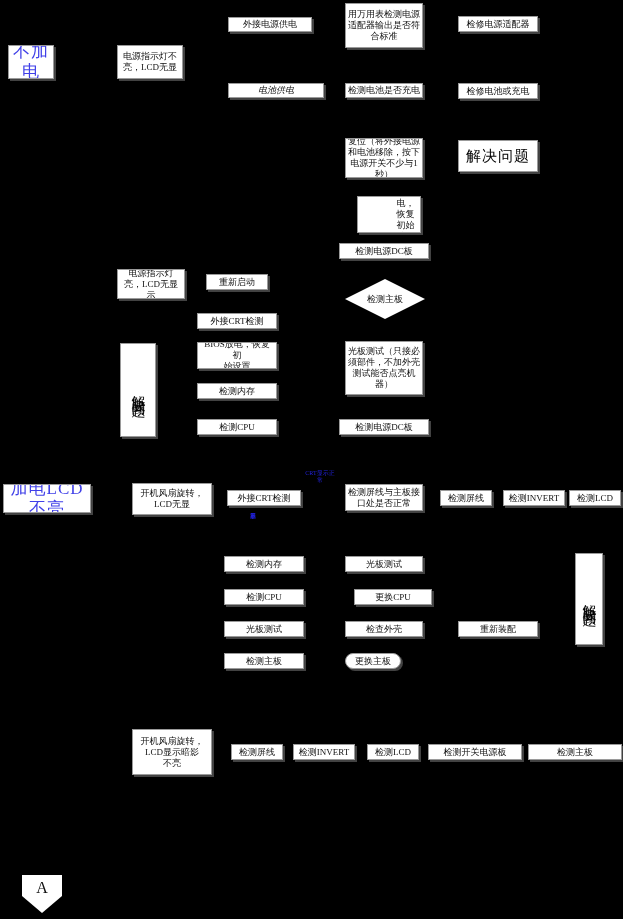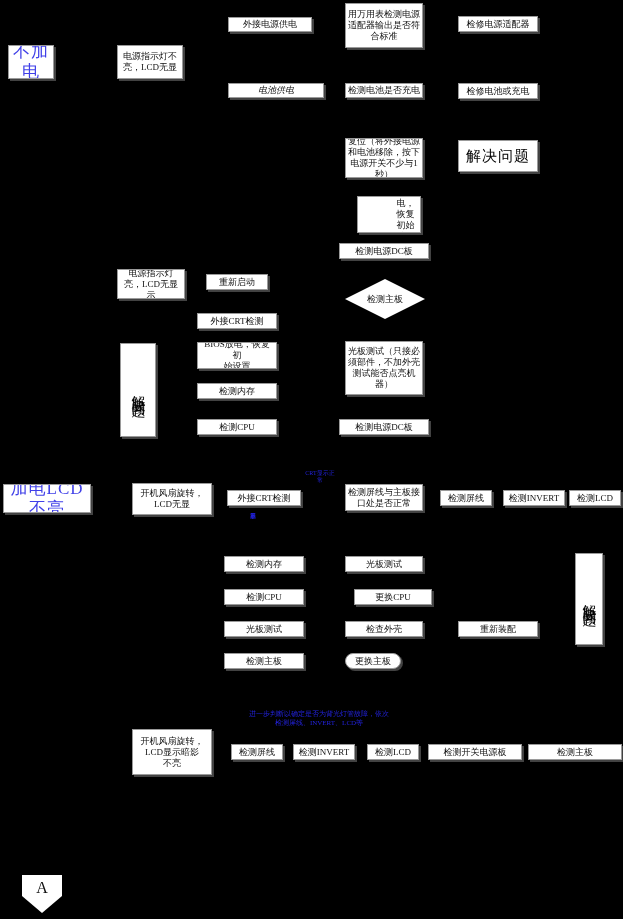--- a/index.html
+++ b/index.html
@@ -204,22 +204,20 @@
   <div class="node shadow" style="left:224px;top:621px;width:80px;height:16px;">光板测试</div>
 
   <div class="node shadow" style="left:345px;top:621px;width:78px;height:16px;">检查外壳</div>
 
   <div class="node shadow" style="left:458px;top:621px;width:80px;height:16px;">重新装配</div>
 
   <div class="node shadow" style="left:224px;top:653px;width:80px;height:16px;">检测主板</div>
 
   <div class="node shadow" style="left:345px;top:653px;width:56px;height:16px;border-radius:8px;">更换主板</div>
 
-  <div class="annot wide" style="left:228px;top:710px;width:182px;">进一步判断以确定是否为背光灯管故障，依次
-检测屏线、INVERT、LCD等</div>
 
   <div class="node shadow" style="left:132px;top:729px;width:80px;height:46px;">开机风扇旋转，
 LCD显示暗影
 不亮</div>
 
   <div class="node shadow" style="left:231px;top:744px;width:52px;height:16px;">检测屏线</div>
 
   <div class="node shadow" style="left:293px;top:744px;width:62px;height:16px;">检测INVERT</div>
 
   <div class="node shadow" style="left:367px;top:744px;width:52px;height:16px;">检测LCD</div>

